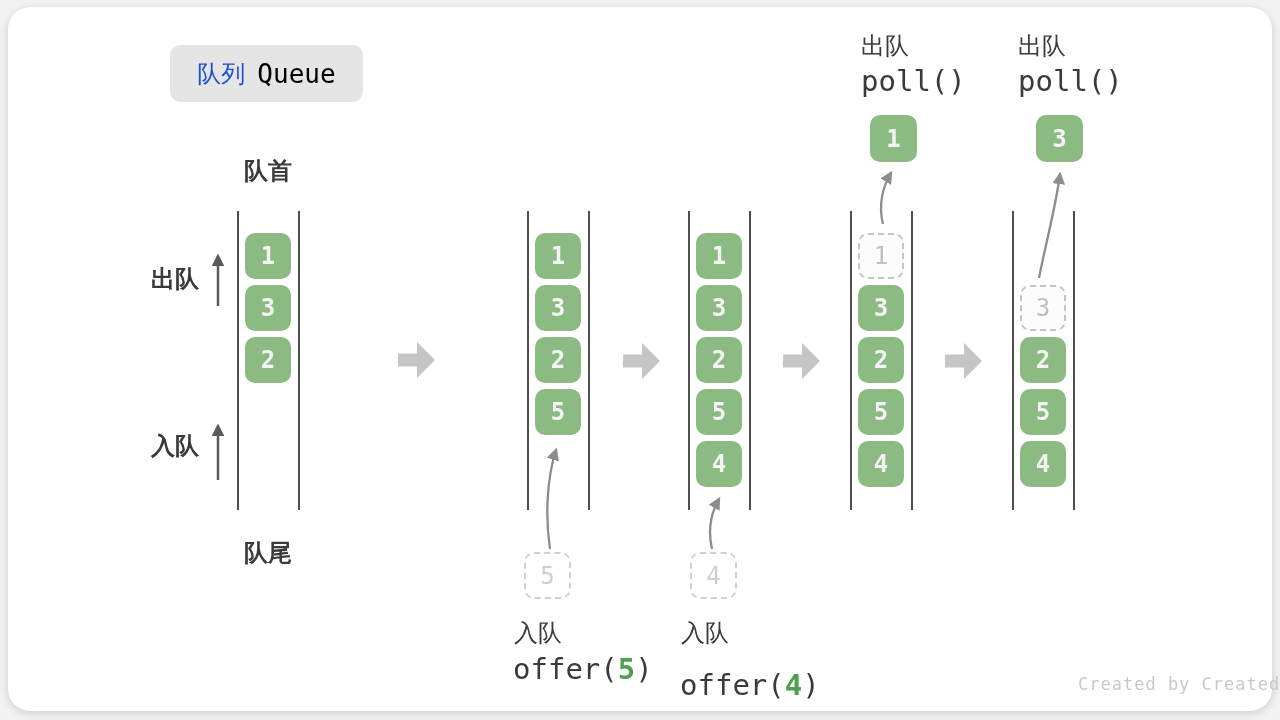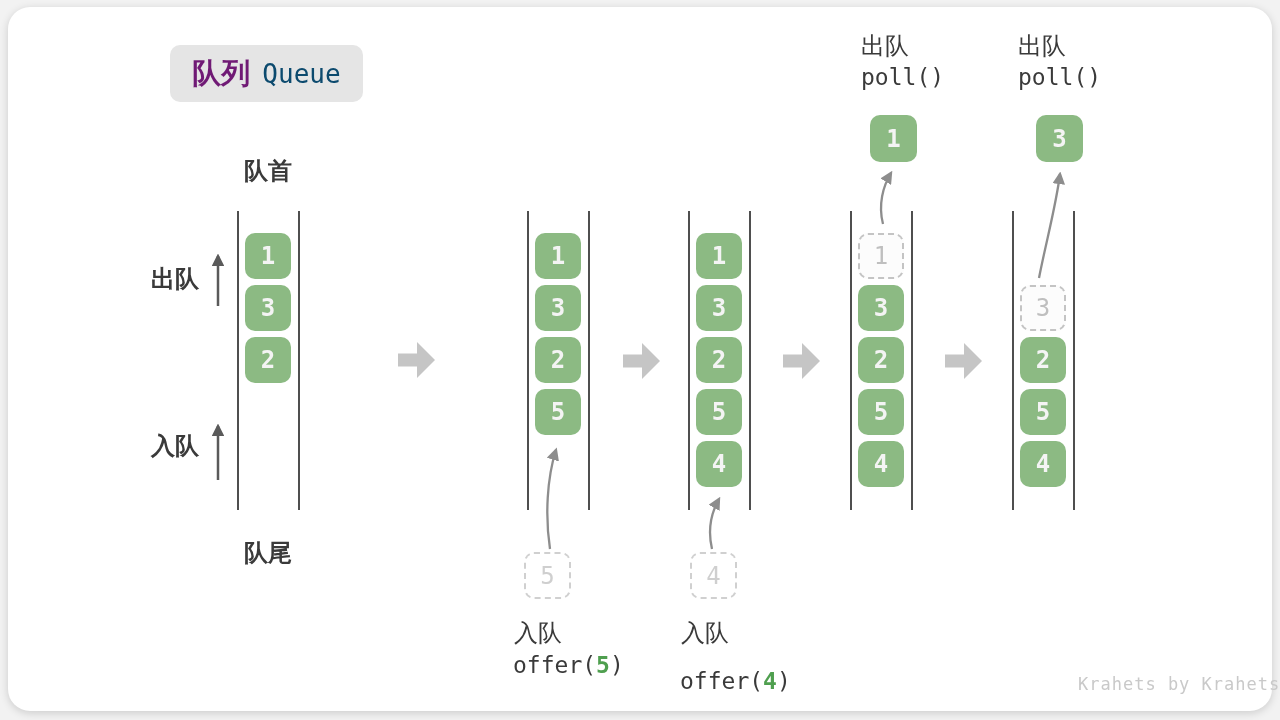--- a/index.html
+++ b/index.html
@@ -12,27 +12,27 @@
     position:absolute;left:8px;top:7px;width:1264px;height:704px;
     background:#ffffff;border-radius:22px;
     box-shadow:0 2px 8px rgba(0,0,0,0.16);
   }
   .abs{position:absolute;}
   .badge{
     left:170px;top:45px;width:193px;height:57px;
     background:var(--badge-bg,#e5e5e5);border-radius:10px;
     display:flex;align-items:center;justify-content:center;gap:12px;
   }
-  .badge .zh{font-size:29px;font-weight:bold;color:#701a75;}
-  .badge .en{font-family:"DejaVu Sans Mono","Liberation Mono",monospace;font-size:26px;color:#0c4a6e;}
+  .badge .zh{font-size:24px;font-weight:normal;color:#1d4ed8;}
+  .badge .en{font-family:"DejaVu Sans Mono","Liberation Mono",monospace;font-size:26px;color:#000000;}
   .cjk-bold{font-size:24px;font-weight:bold;color:var(--text-dark,#3a3a3a);white-space:nowrap;}
   .cjk{font-size:24px;font-weight:normal;color:var(--text-dark,#3a3a3a);white-space:nowrap;}
   .code{
     font-family:"DejaVu Sans Mono","Liberation Mono",monospace;
-    font-size:23px;color:var(--text-dark,#3a3a3a);white-space:nowrap;
+    font-size:29px;color:var(--text-dark,#3a3a3a);white-space:nowrap;
   }
   .code .num{color:var(--accent-green,#4f9f4f);font-weight:bold;}
   .rail{
     position:absolute;width:1.6px;height:299px;top:211px;
     background:var(--rail,#4f4f4f);
   }
   .qbox{
     position:absolute;width:46px;height:46px;border-radius:10px;
     background:var(--box-green,#8cba83);color:#f4f4f4;
     font-family:"DejaVu Sans Mono","Liberation Mono",monospace;
@@ -152,13 +152,13 @@
   </g>
 
   <g fill="none" stroke="#8d8d8d" stroke-width="2.3">
     <path d="M 550 549 C 545 516 547 478 556 450" marker-end="url(#ah-gray)"></path>
     <path d="M 712 549 C 708 532 710 515 719 499" marker-end="url(#ah-gray)"></path>
     <path d="M 883 224 C 878 205 883 186 891 173" marker-end="url(#ah-gray)"></path>
     <path d="M 1039 278 C 1046 242 1056 206 1060 174" marker-end="url(#ah-gray)"></path>
   </g>
 </svg>
 
-<div class="abs watermark" style="left:1078px;top:674px;">Krahets by Krahets</div>
+<div class="abs watermark" style="left:1078px;top:674px;">Created by Created</div>
 
 </body></html>

